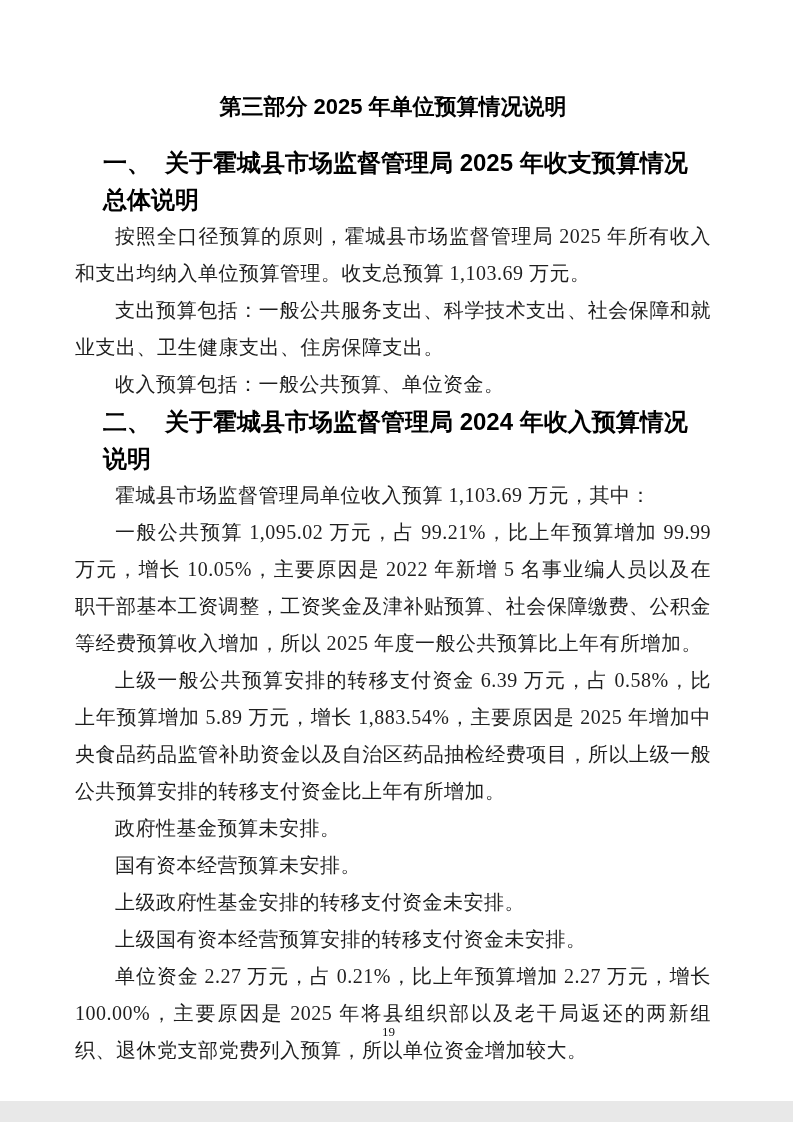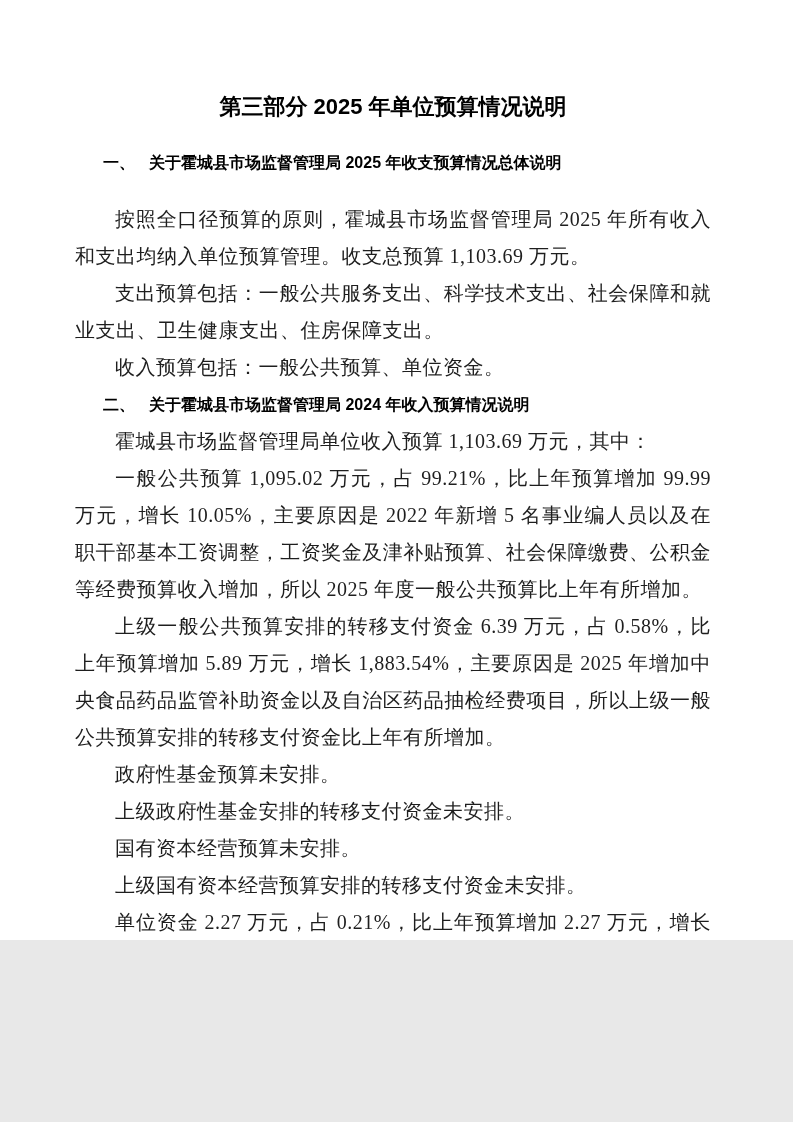--- a/index.html
+++ b/index.html
@@ -3,21 +3,21 @@
 <meta charset="utf-8">
 <style>
   html, body {
     margin: 0;
     padding: 0;
     background: #e8e8e8;
   }
   .page {
     position: relative;
     width: 793px;
-    height: 940px;
+    height: 1101px;
     margin: 0 auto;
     background: #ffffff;
     overflow: hidden;
     font-family: "Liberation Serif", "DejaVu Serif", serif;
     color: #1e1e1e;
   }
   .content {
     position: absolute;
     left: 75px;
     width: 636px;
@@ -30,42 +30,42 @@
     font-weight: bold;
     line-height: 30px;
     text-align: center;
     color: #000000;
     white-space: nowrap;
   }
   .section-heading {
     margin: 22px 0 0 0;
     padding-left: 28px;
     font-family: "Liberation Sans", "DejaVu Sans", sans-serif;
-    font-size: 16px;
+    font-size: 24px;
     font-weight: bold;
     line-height: 37px;
     color: #000000;
   }
   .section-heading.in-flow {
     margin-top: 0;
   }
   .section-heading .heading-num {
     display: inline-block;
     margin-right: 14px;
   }
   p.body-para {
     margin: 0;
     font-size: 20px;
     line-height: 37px;
     text-align: justify;
     text-indent: 40px;
     letter-spacing: 0.5px;
   }
   p.body-para.first-after-heading {
-    margin-top: 20px;
+    margin-top: 0;
   }
   .page-footer {
     position: absolute;
     left: 0;
     right: 16px;
     top: 1024px;
     text-align: center;
     font-size: 13px;
     color: #111111;
     font-family: "Liberation Serif", "DejaVu Serif", serif;
@@ -90,23 +90,23 @@
     <h2 class="section-heading in-flow"><span class="heading-num">二、</span><span>关于霍城县市场监督管理局 2024 年收入预算情况说明</span></h2>
 
     <p class="body-para">霍城县市场监督管理局单位收入预算 1,103.69 万元，其中：</p>
 
     <p class="body-para">一般公共预算 1,095.02 万元，占 99.21%，比上年预算增加 99.99 万元，增长 10.05%，主要原因是 2022 年新增 5 名事业编人员以及在职干部基本工资调整，工资奖金及津补贴预算、社会保障缴费、公积金等经费预算收入增加，所以 2025 年度一般公共预算比上年有所增加。</p>
 
     <p class="body-para">上级一般公共预算安排的转移支付资金 6.39 万元，占 0.58%，比上年预算增加 5.89 万元，增长 1,883.54%，主要原因是 2025 年增加中央食品药品监管补助资金以及自治区药品抽检经费项目，所以上级一般公共预算安排的转移支付资金比上年有所增加。</p>
 
     <p class="body-para">政府性基金预算未安排。</p>
 
+    <p class="body-para">国有资本经营预算未安排。</p>
+
     <p class="body-para">上级政府性基金安排的转移支付资金未安排。</p>
-
-    <p class="body-para">国有资本经营预算未安排。</p>
 
     <p class="body-para">上级国有资本经营预算安排的转移支付资金未安排。</p>
 
     <p class="body-para">单位资金 2.27 万元，占 0.21%，比上年预算增加 2.27 万元，增长 100.00%，主要原因是 2025 年将县组织部以及老干局返还的两新组织、退休党支部党费列入预算，所以单位资金增加较大。</p>
 
   </div>
 
   <div class="page-footer">19</div>
 </div>
 

